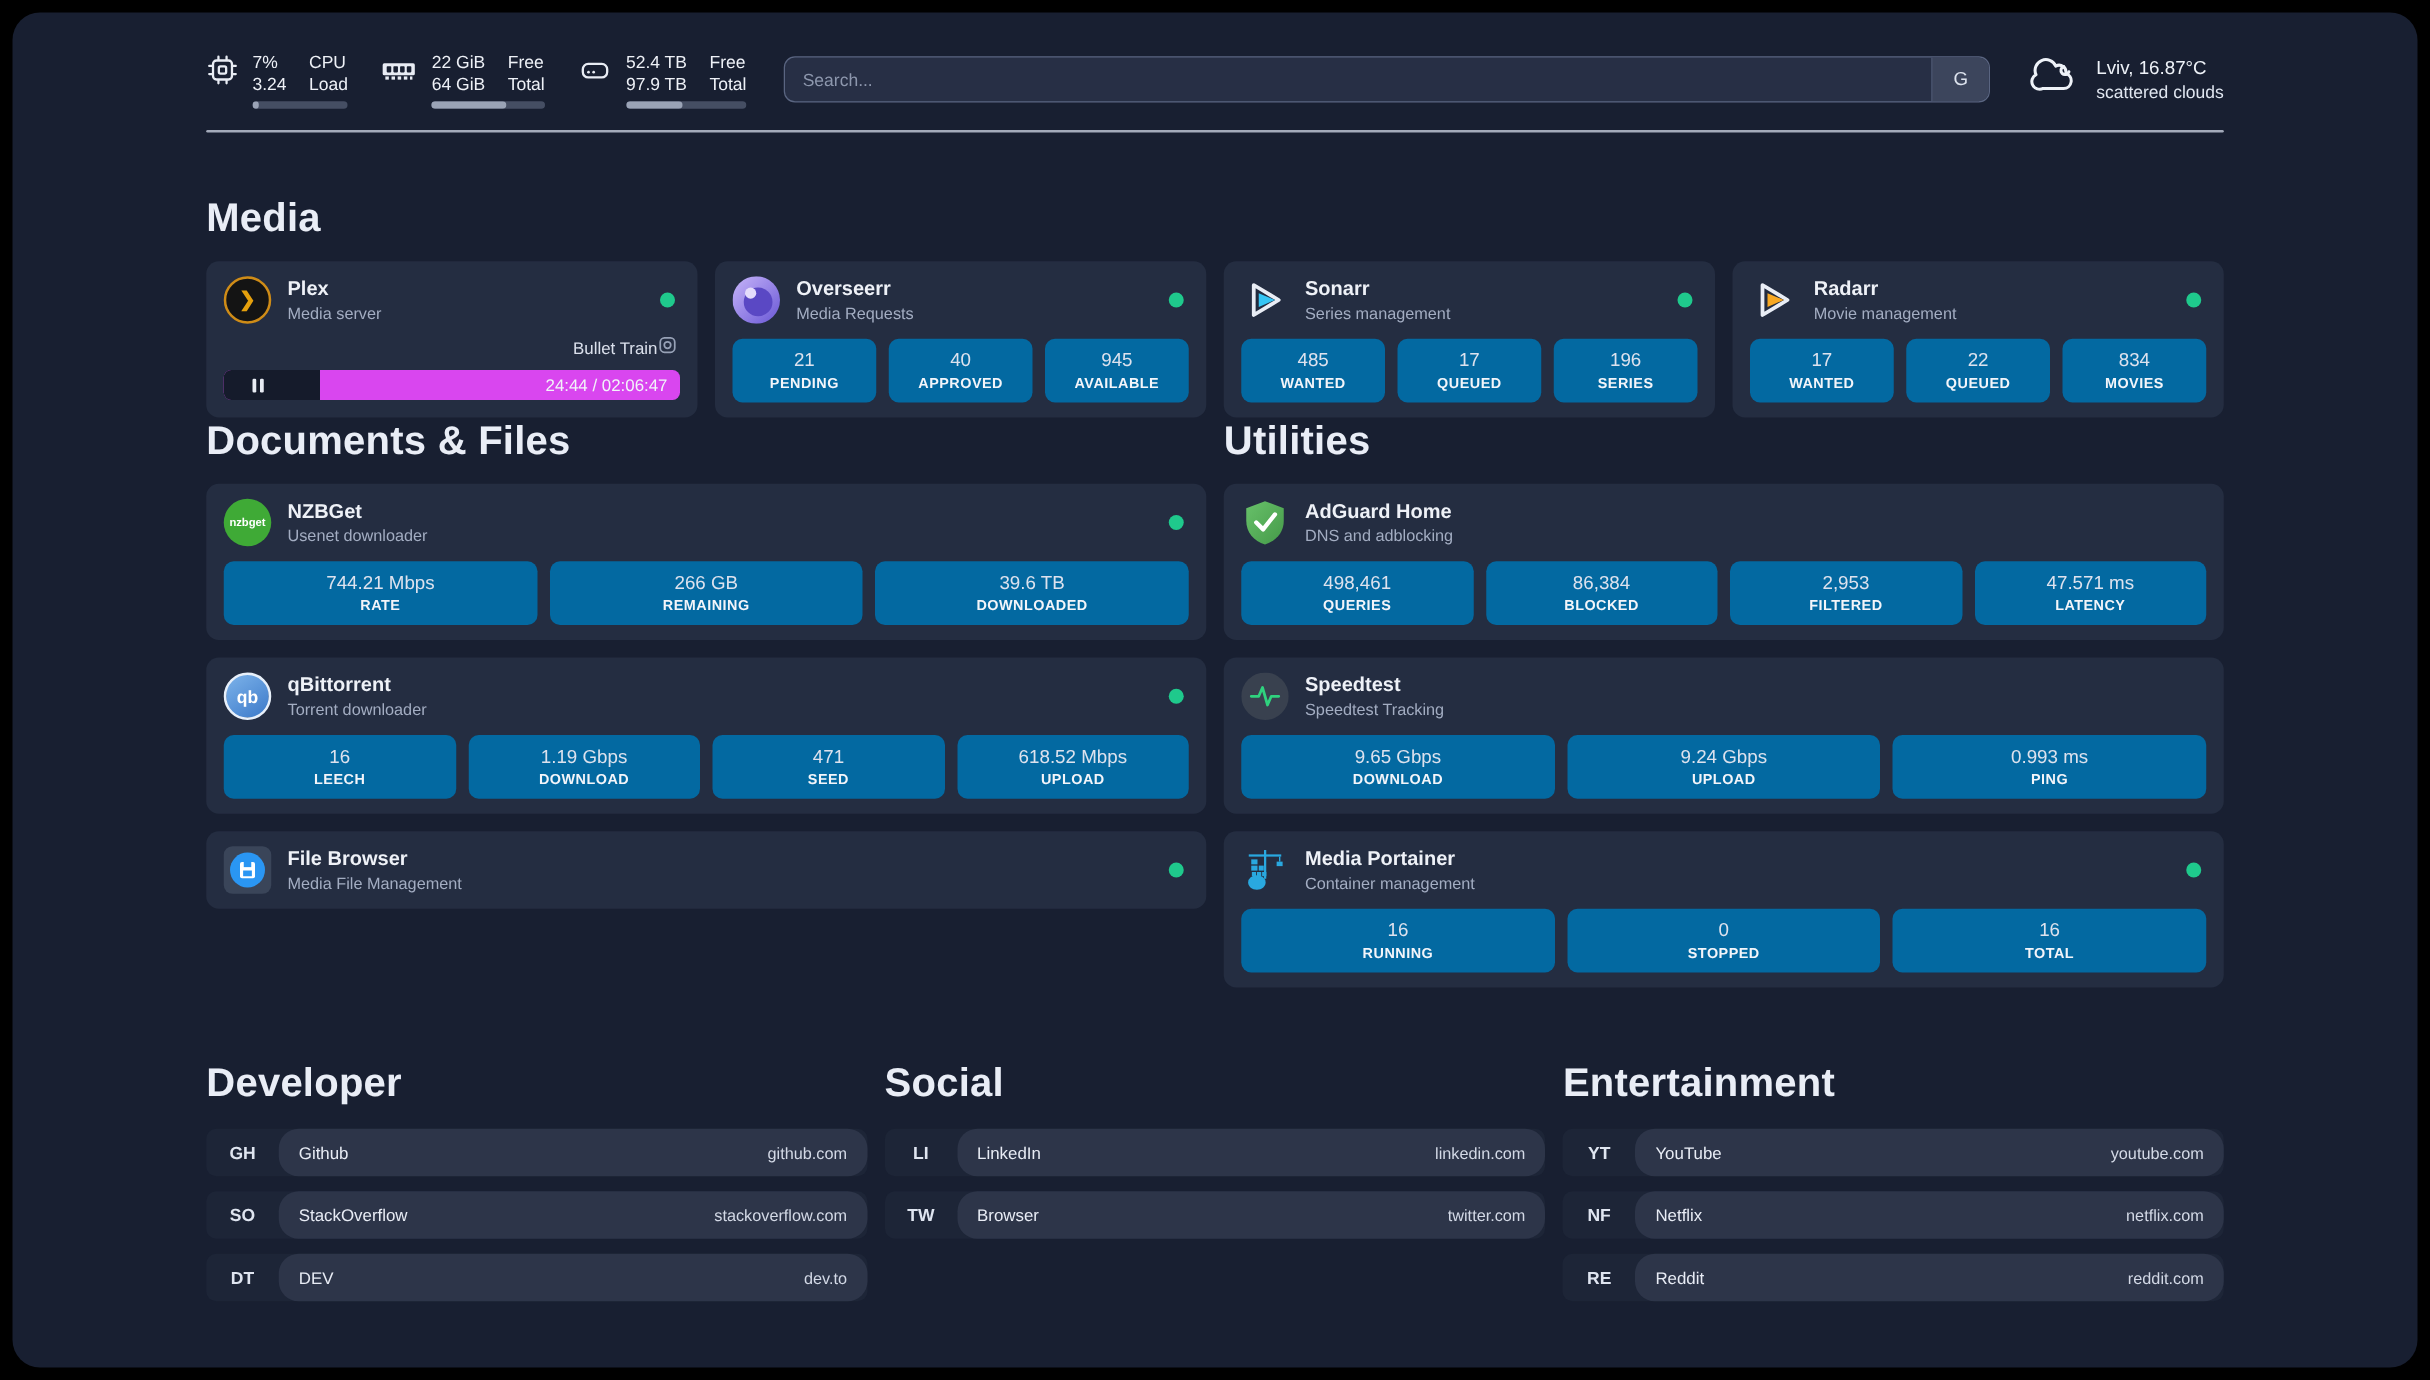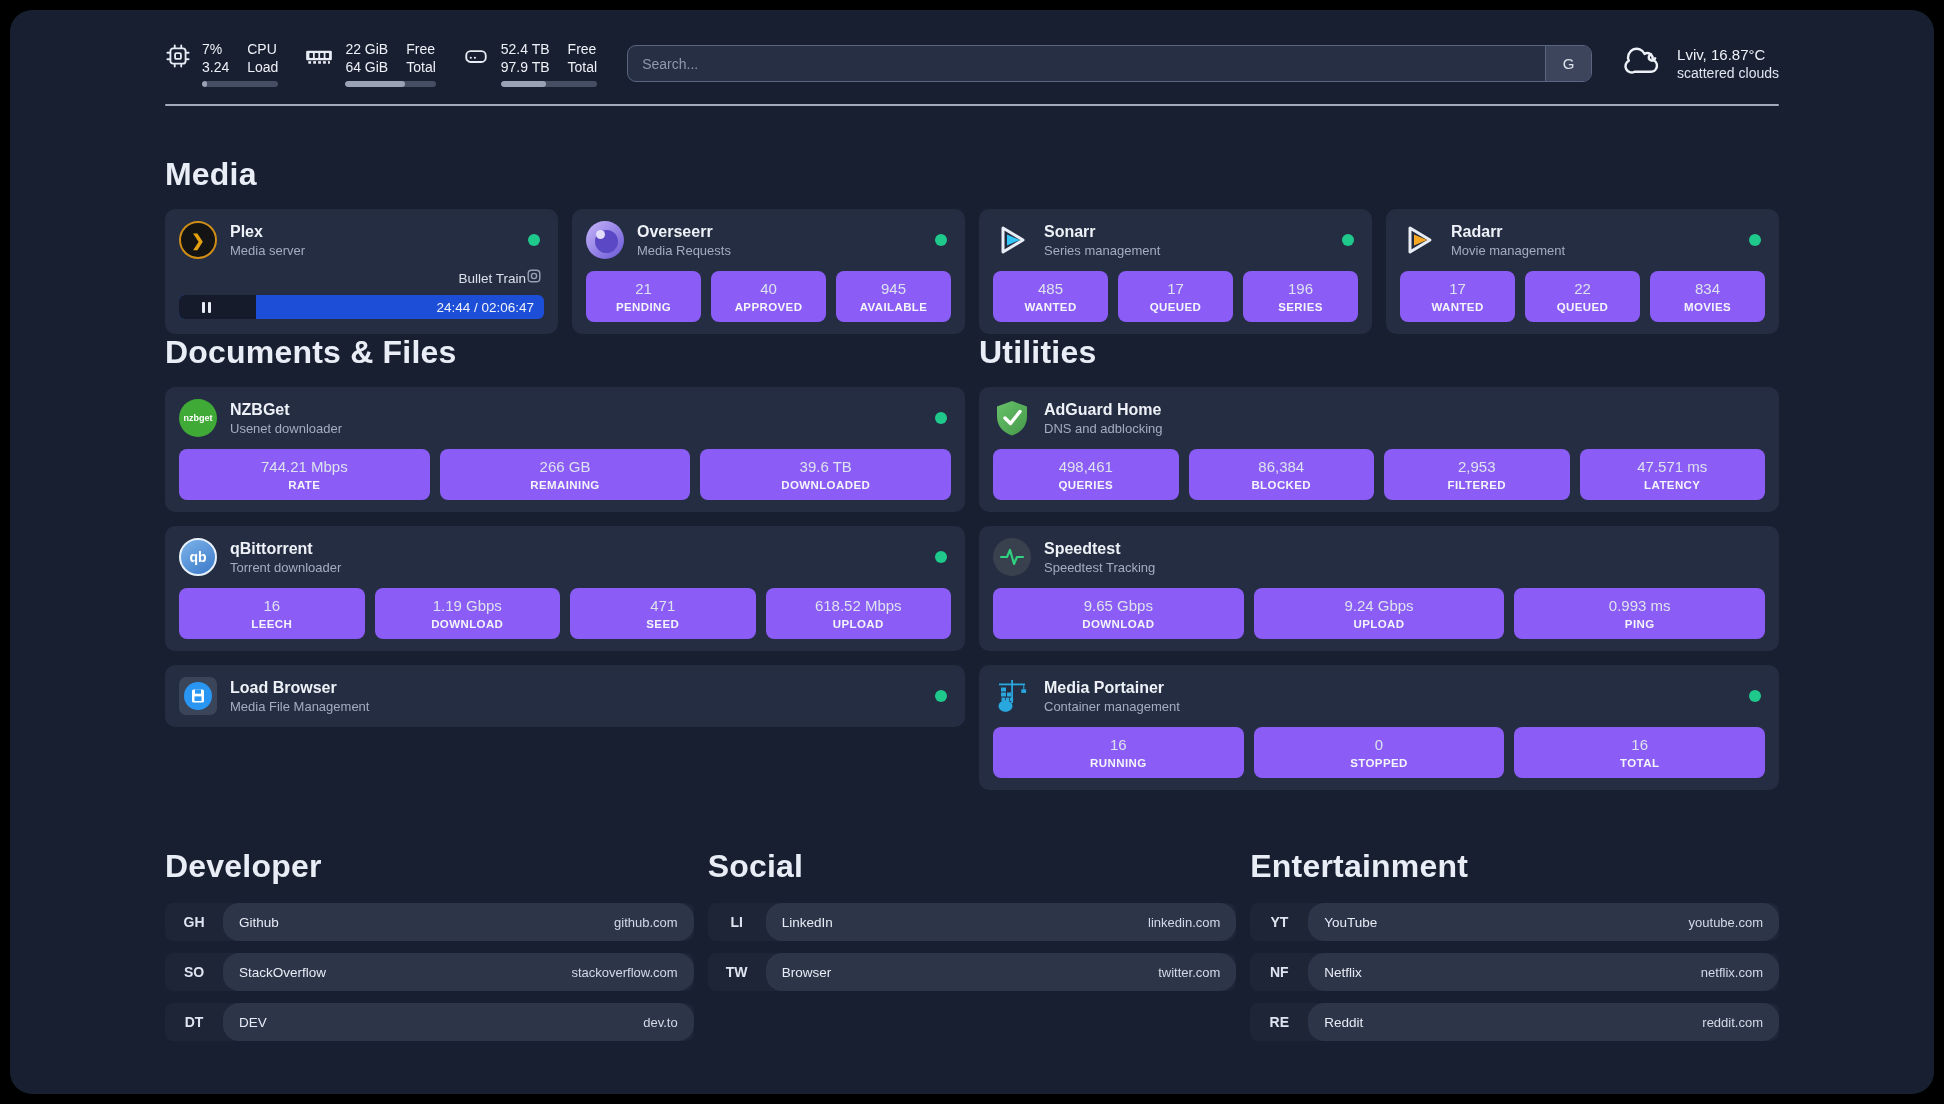--- a/index.html
+++ b/index.html
@@ -53,21 +53,21 @@
   .media-grid { display:grid; grid-template-columns:repeat(4,1fr); gap:14px; }
   .card { background:#242d41; border-radius:10px; padding:12px 14px; }
   .card-head { display:flex; align-items:center; gap:13px; }
   .appicon { width:38px; height:38px; flex:0 0 auto; display:flex; align-items:center; justify-content:center; }
   .card-titles { flex:1; min-width:0; }
   .card-title { font-size:16px; font-weight:600; color:#eef1f7; line-height:21px; }
   .card-sub { font-size:13px; color:#a3adc2; line-height:17px; }
   .dot { width:12px; height:12px; border-radius:50%; background:#1fc98c; margin-right:4px; flex:0 0 auto; }
 
   .stats { display:flex; gap:10px; margin-top:12px; }
-  .stat { flex:1; background:#8b5cf6; border-radius:8px; padding:8px 6px 7px; text-align:center; }
+  .stat { flex:1; background:#0369a1; border-radius:8px; padding:8px 6px 7px; text-align:center; }
   .stat-value { font-size:15px; color:#dde2ee; line-height:19px; }
   .stat-label { font-size:11.5px; font-weight:700; color:#f3f5fa; letter-spacing:.4px; line-height:16px; margin-top:1px; }
 
   
   .plexicon {
     width:38px; height:38px; border-radius:50%; background:#141414;
     border:2px solid #cf8c17; color:#e5a00d; font-weight:700; font-size:16px;
     display:flex; align-items:center; justify-content:center;
   }
   .nzbicon {
@@ -79,21 +79,21 @@
     background:linear-gradient(145deg,#7db3ea,#3b79c9); border:2px solid #e8f0fa;
     color:#fff; font-size:14px; font-weight:700;
     display:flex; align-items:center; justify-content:center;
   }
   .fbwrap { width:38px; height:38px; border-radius:7px; background:#3a4559; display:flex; align-items:center; justify-content:center; }
 
   .player { margin-top:9px; }
   .player-top { display:flex; align-items:center; justify-content:flex-end; padding:0 2px; }
   .player-title { font-size:13.5px; color:#dbe0ec; }
   .player-bar {
-    margin-top:7px; height:24px; border-radius:6px; background:#1d4ed8;
+    margin-top:7px; height:24px; border-radius:6px; background:#d946ef;
     position:relative; display:flex; align-items:center; overflow:hidden;padding-left:14px;
   }
   .player-played { position:absolute; left:0; top:0; bottom:0; background:#151b2b; }
   .pausebtn { position:relative; z-index:1; margin-left:9px; display:flex; gap:3px; background:none; border:none; padding:0; cursor:pointer; }
   .pausebtn i { width:3px; height:11px; background:#e8ecf4; border-radius:1px; }
   .player-time { position:absolute; right:10px; font-size:13.5px; color:#f2f4f9; z-index:1; }
 
   .twocol { display:grid; grid-template-columns:1fr 1fr; gap:14px; }
   .col h2 { margin-bottom:16px; }
   .col .card { margin-bottom:14px; }
@@ -422,21 +422,21 @@
           <div class="card-head">
             <span class="fbwrap">
               <svg width="30" height="30" viewBox="0 0 30 30">
                   <circle cx="15" cy="15" r="14" fill="#2a96f3"></circle>
                   <rect x="9" y="8.5" width="12" height="13" rx="1.6" fill="#fff"></rect>
                   <rect x="12" y="8.5" width="6" height="4.2" fill="#2a96f3"></rect>
                   <rect x="11.5" y="15.4" width="7" height="4.6" fill="#2a96f3"></rect>
                 </svg>
             </span>
             <div class="card-titles">
-              <div class="card-title">Load Browser</div>
+              <div class="card-title">File Browser</div>
               <div class="card-sub">Media File Management</div>
             </div>
             <span class="dot"></span>
           </div>
         </div>
       </div>
 
       <div class="col">
         <h2 class="section-title">Utilities</h2>
 

